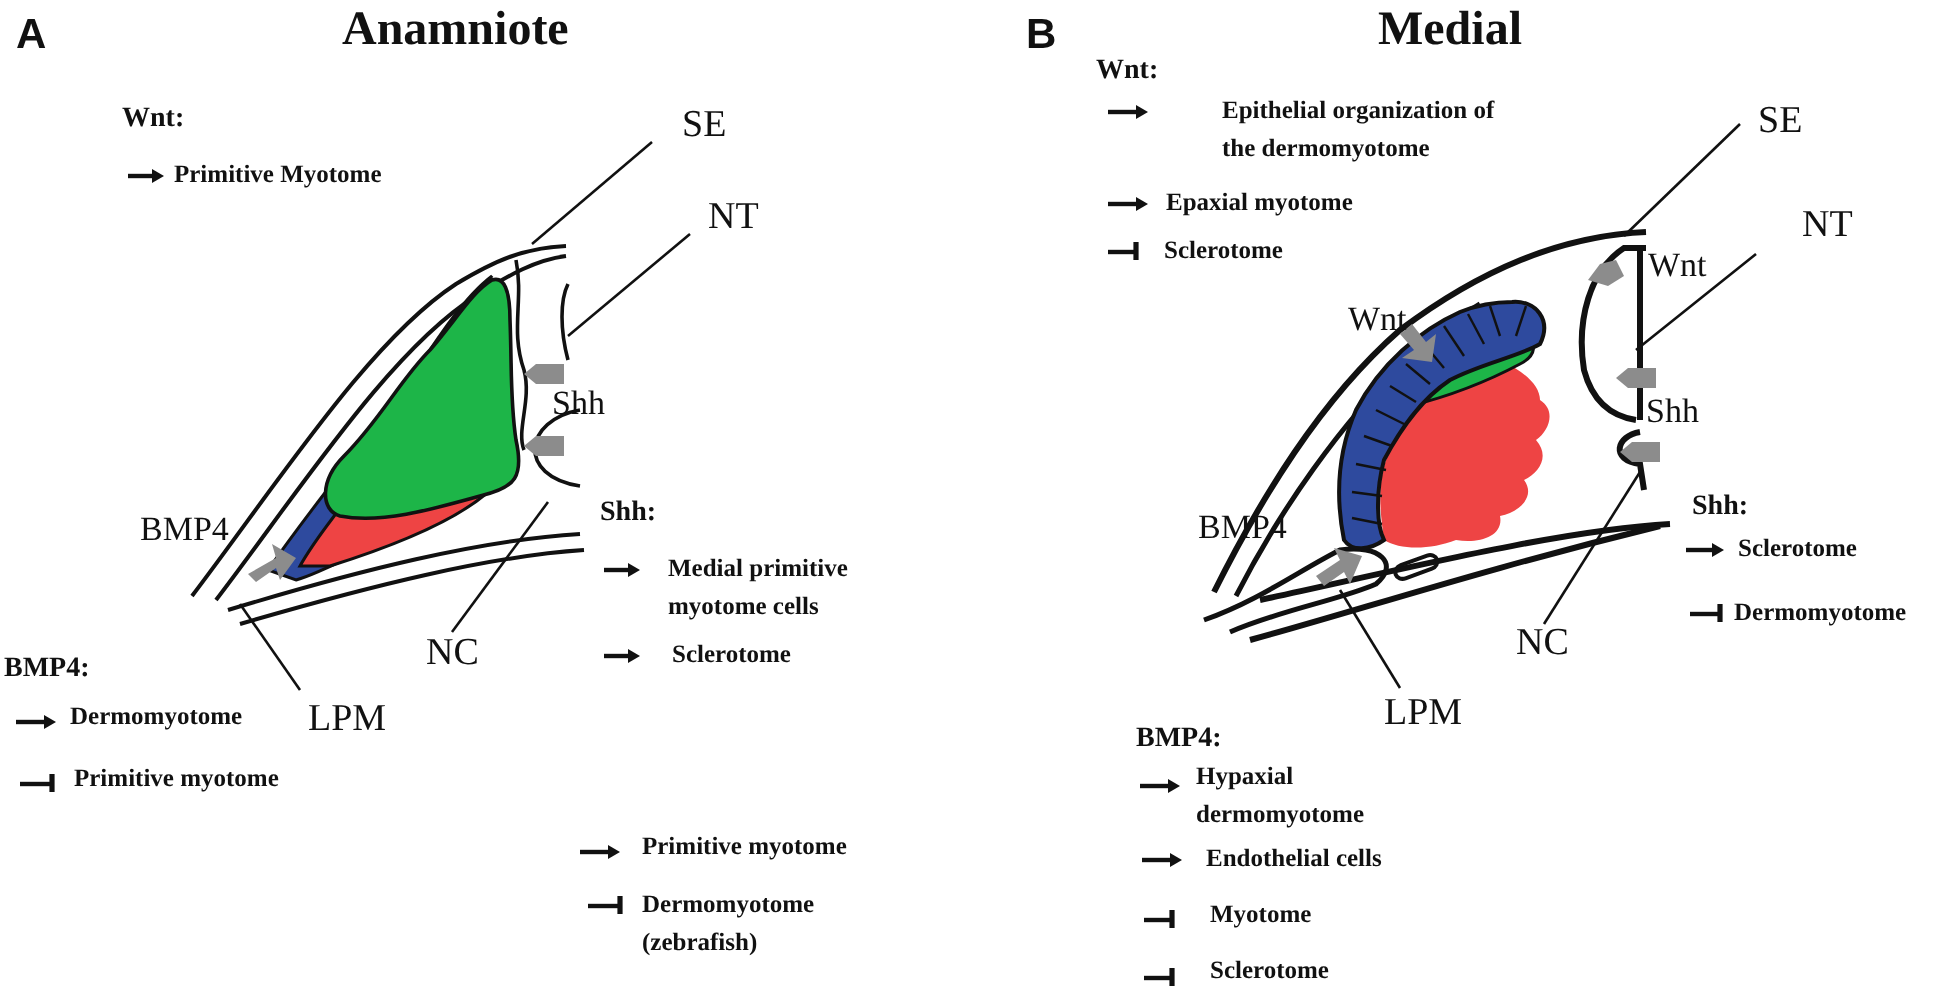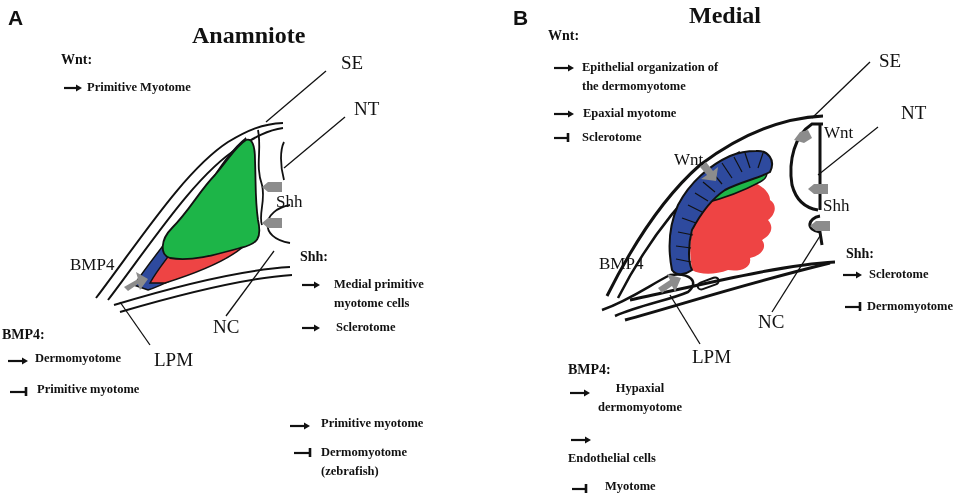--- a/index.html
+++ b/index.html
@@ -82,21 +82,21 @@
   </g>
 
   <path d="M697,175 L706,168 L702,163 L716,165 L714,180 L710,174 L702,181 Z" fill="#8c8c8c" transform="rotate(90 708 173)"></path>
   <path d="M808,130 L800,132 L794,140 L804,143 L812,138 Z" fill="#8c8c8c"></path>
   <path d="M828,184 L814,184 L808,189 L814,194 L828,194 Z" fill="#8c8c8c"></path>
   <path d="M830,221 L816,221 L810,226 L816,231 L830,231 Z" fill="#8c8c8c"></path>
   <path d="M658,288 L670,280 L667,274 L681,278 L675,292 L672,286 L662,293 Z" fill="#8c8c8c"></path>
 </svg>
 
 <div class="abs panel-letter" style="left:8px;top:6px;">A</div>
-<div class="abs title" style="left:192px;top:2px;margin-top:20px;">Anamniote</div>
+<div class="abs title" style="left:171px;top:2px;">Anamniote</div>
 <div class="abs lbl" style="left:341px;top:52px;">SE</div>
 <div class="abs lbl" style="left:354px;top:98px;">NT</div>
 <div class="abs lbl" style="left:276px;top:192px;font-size:17px;">Shh</div>
 <div class="abs lbl" style="left:70px;top:255px;font-size:17px;">BMP4</div>
 <div class="abs lbl" style="left:213px;top:316px;">NC</div>
 <div class="abs lbl" style="left:154px;top:349px;">LPM</div>
 
 <div class="abs" style="left:61px;top:52px;">
   <div class="head">Wnt:</div>
   <div class="item" style="margin-top:10px;">
@@ -169,21 +169,21 @@
 <div class="abs lbl" style="left:901px;top:102px;">NT</div>
 <div class="abs lbl" style="left:824px;top:123px;font-size:17px;">Wnt</div>
 <div class="abs lbl" style="left:674px;top:150px;font-size:17px;">Wnt</div>
 <div class="abs lbl" style="left:823px;top:196px;font-size:17px;">Shh</div>
 <div class="abs lbl" style="left:599px;top:254px;font-size:17px;">BMP4</div>
 <div class="abs lbl" style="left:758px;top:311px;">NC</div>
 <div class="abs lbl" style="left:692px;top:346px;">LPM</div>
 
 <div class="abs" style="left:548px;top:28px;">
   <div class="head">Wnt:</div>
-  <div class="item" style="margin-top:14px;">
+  <div class="item" style="margin-top:2px;gap:29px;">
     <span class="ic" style="width:34px"><svg width="34" height="19">
           <path d="M6,10 L21,10" stroke="#111" stroke-width="2.2"></path>
           <path d="M20,6.5 L26,10 L20,13.5 Z" fill="#111"></path>
         </svg></span>
     <span class="txt">Epithelial organization of
 the dermomyotome</span>
   </div>
   <div class="item" style="margin-top:8px;">
     <span class="ic" style="width:35px"><svg width="35" height="19">
           <path d="M6,10 L21,10" stroke="#111" stroke-width="2.2"></path>
@@ -213,29 +213,29 @@
     <span class="ic" style="width:27px"><svg width="27" height="19">
           <path d="M5,10 L20,10" stroke="#111" stroke-width="2.2"></path>
           <path d="M20,5 L20,14" stroke="#111" stroke-width="2.6"></path>
         </svg></span>
     <span class="txt">Dermomyotome</span>
   </div>
 </div>
 
 <div class="abs" style="left:568px;top:362px;">
   <div class="head">BMP4:</div>
-  <div class="item" style="margin-top:1px;text-align:center;">
+  <div class="item" style="margin-top:1px;">
     <span class="ic" style="width:30px"><svg width="30" height="19">
           <path d="M2,14 L17,14" stroke="#111" stroke-width="2.2"></path>
           <path d="M16,10.5 L22,14 L16,17.5 Z" fill="#111"></path>
         </svg></span>
     <span class="txt">Hypaxial
 dermomyotome</span>
   </div>
-  <div class="item" style="margin-top:13px;flex-direction:column;">
+  <div class="item" style="margin-top:3px;">
     <span class="ic" style="width:35px"><svg width="35" height="19">
           <path d="M3,10 L18,10" stroke="#111" stroke-width="2.2"></path>
           <path d="M17,6.5 L23,10 L17,13.5 Z" fill="#111"></path>
         </svg></span>
     <span class="txt">Endothelial cells</span>
   </div>
   <div class="item" style="margin-top:9px;">
     <span class="ic" style="width:37px"><svg width="37" height="19">
           <path d="M4,12 L18,12" stroke="#111" stroke-width="2.2"></path>
           <path d="M18,7 L18,16" stroke="#111" stroke-width="2.6"></path>

